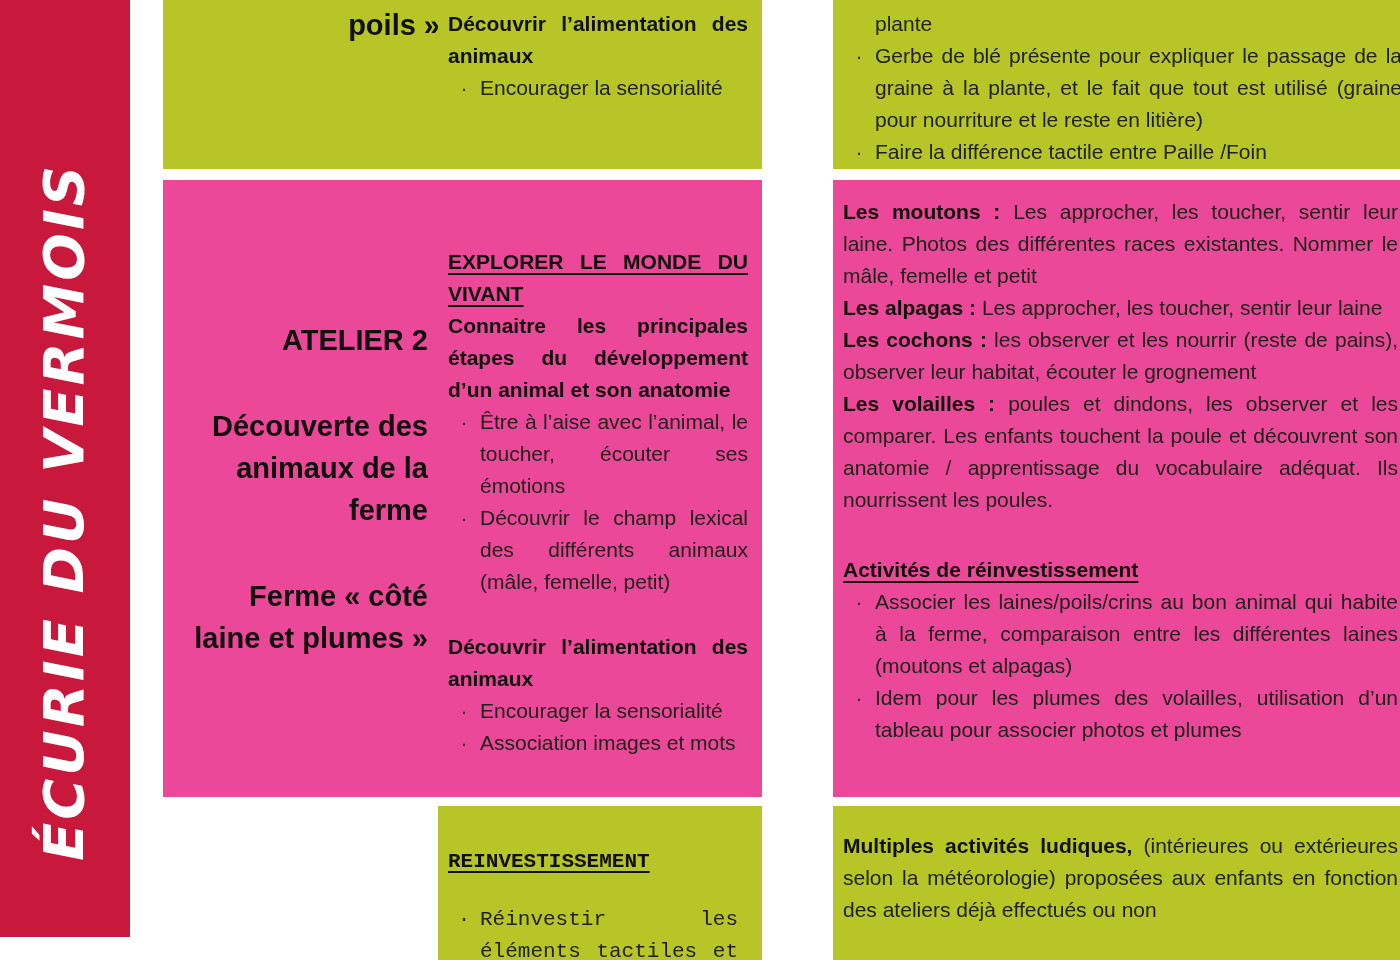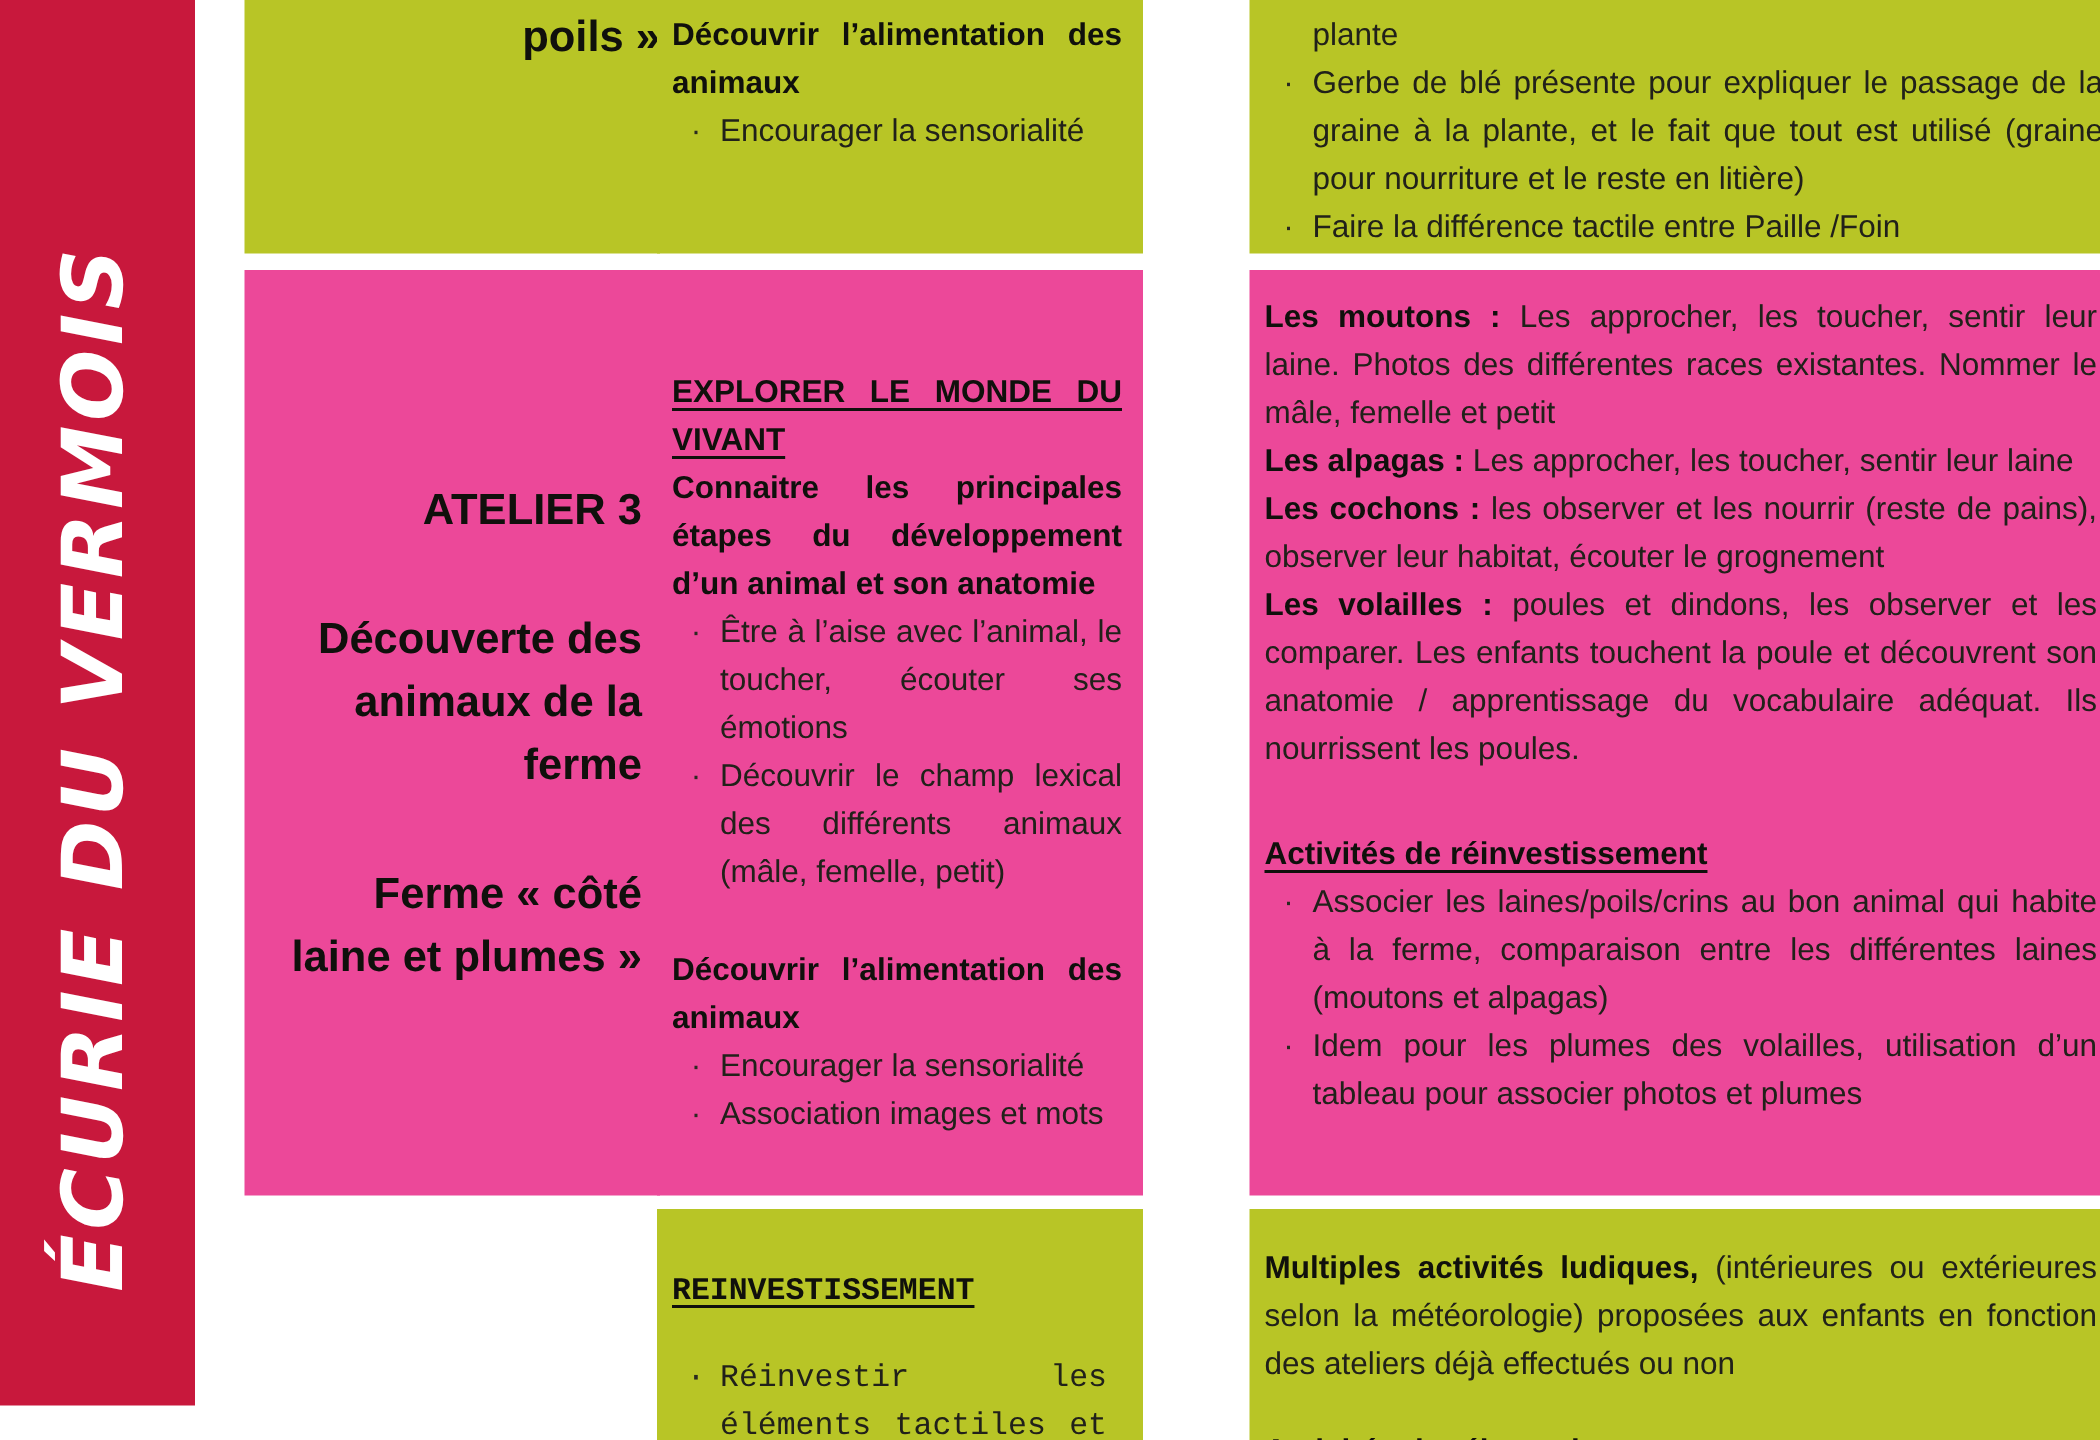--- a/index.html
+++ b/index.html
@@ -88,21 +88,21 @@
       <span class="bullet-text">Gerbe de blé présente pour expliquer le passage de la graine à la plante, et le fait que tout est utilisé (graine pour nourriture et le reste en litière)</span>
     </div>
     <div class="bullet">
       <span class="dot">·</span>
       <span class="bullet-text">Faire la différence tactile entre Paille /Foin</span>
     </div>
   </div>
 
   <div class="cell pale c1 r2">
     <div class="title-stack">
-      <div class="big-title">ATELIER 3</div>
+      <div class="big-title">ATELIER 2</div>
       <div class="big-title">Découverte des animaux de la ferme</div>
       <div class="big-title">Ferme « côté laine et plumes »</div>
     </div>
   </div>
 
   <div class="cell pale c2 r2" style="padding:66px 14px 0 10px;">
     <p class="body-txt bold just underline">EXPLORER LE MONDE DU VIVANT</p>
     <p class="body-txt bold just">Connaitre les principales étapes du développement d’un animal et son anatomie</p>
     <div class="bullet">
       <span class="dot">·</span>

